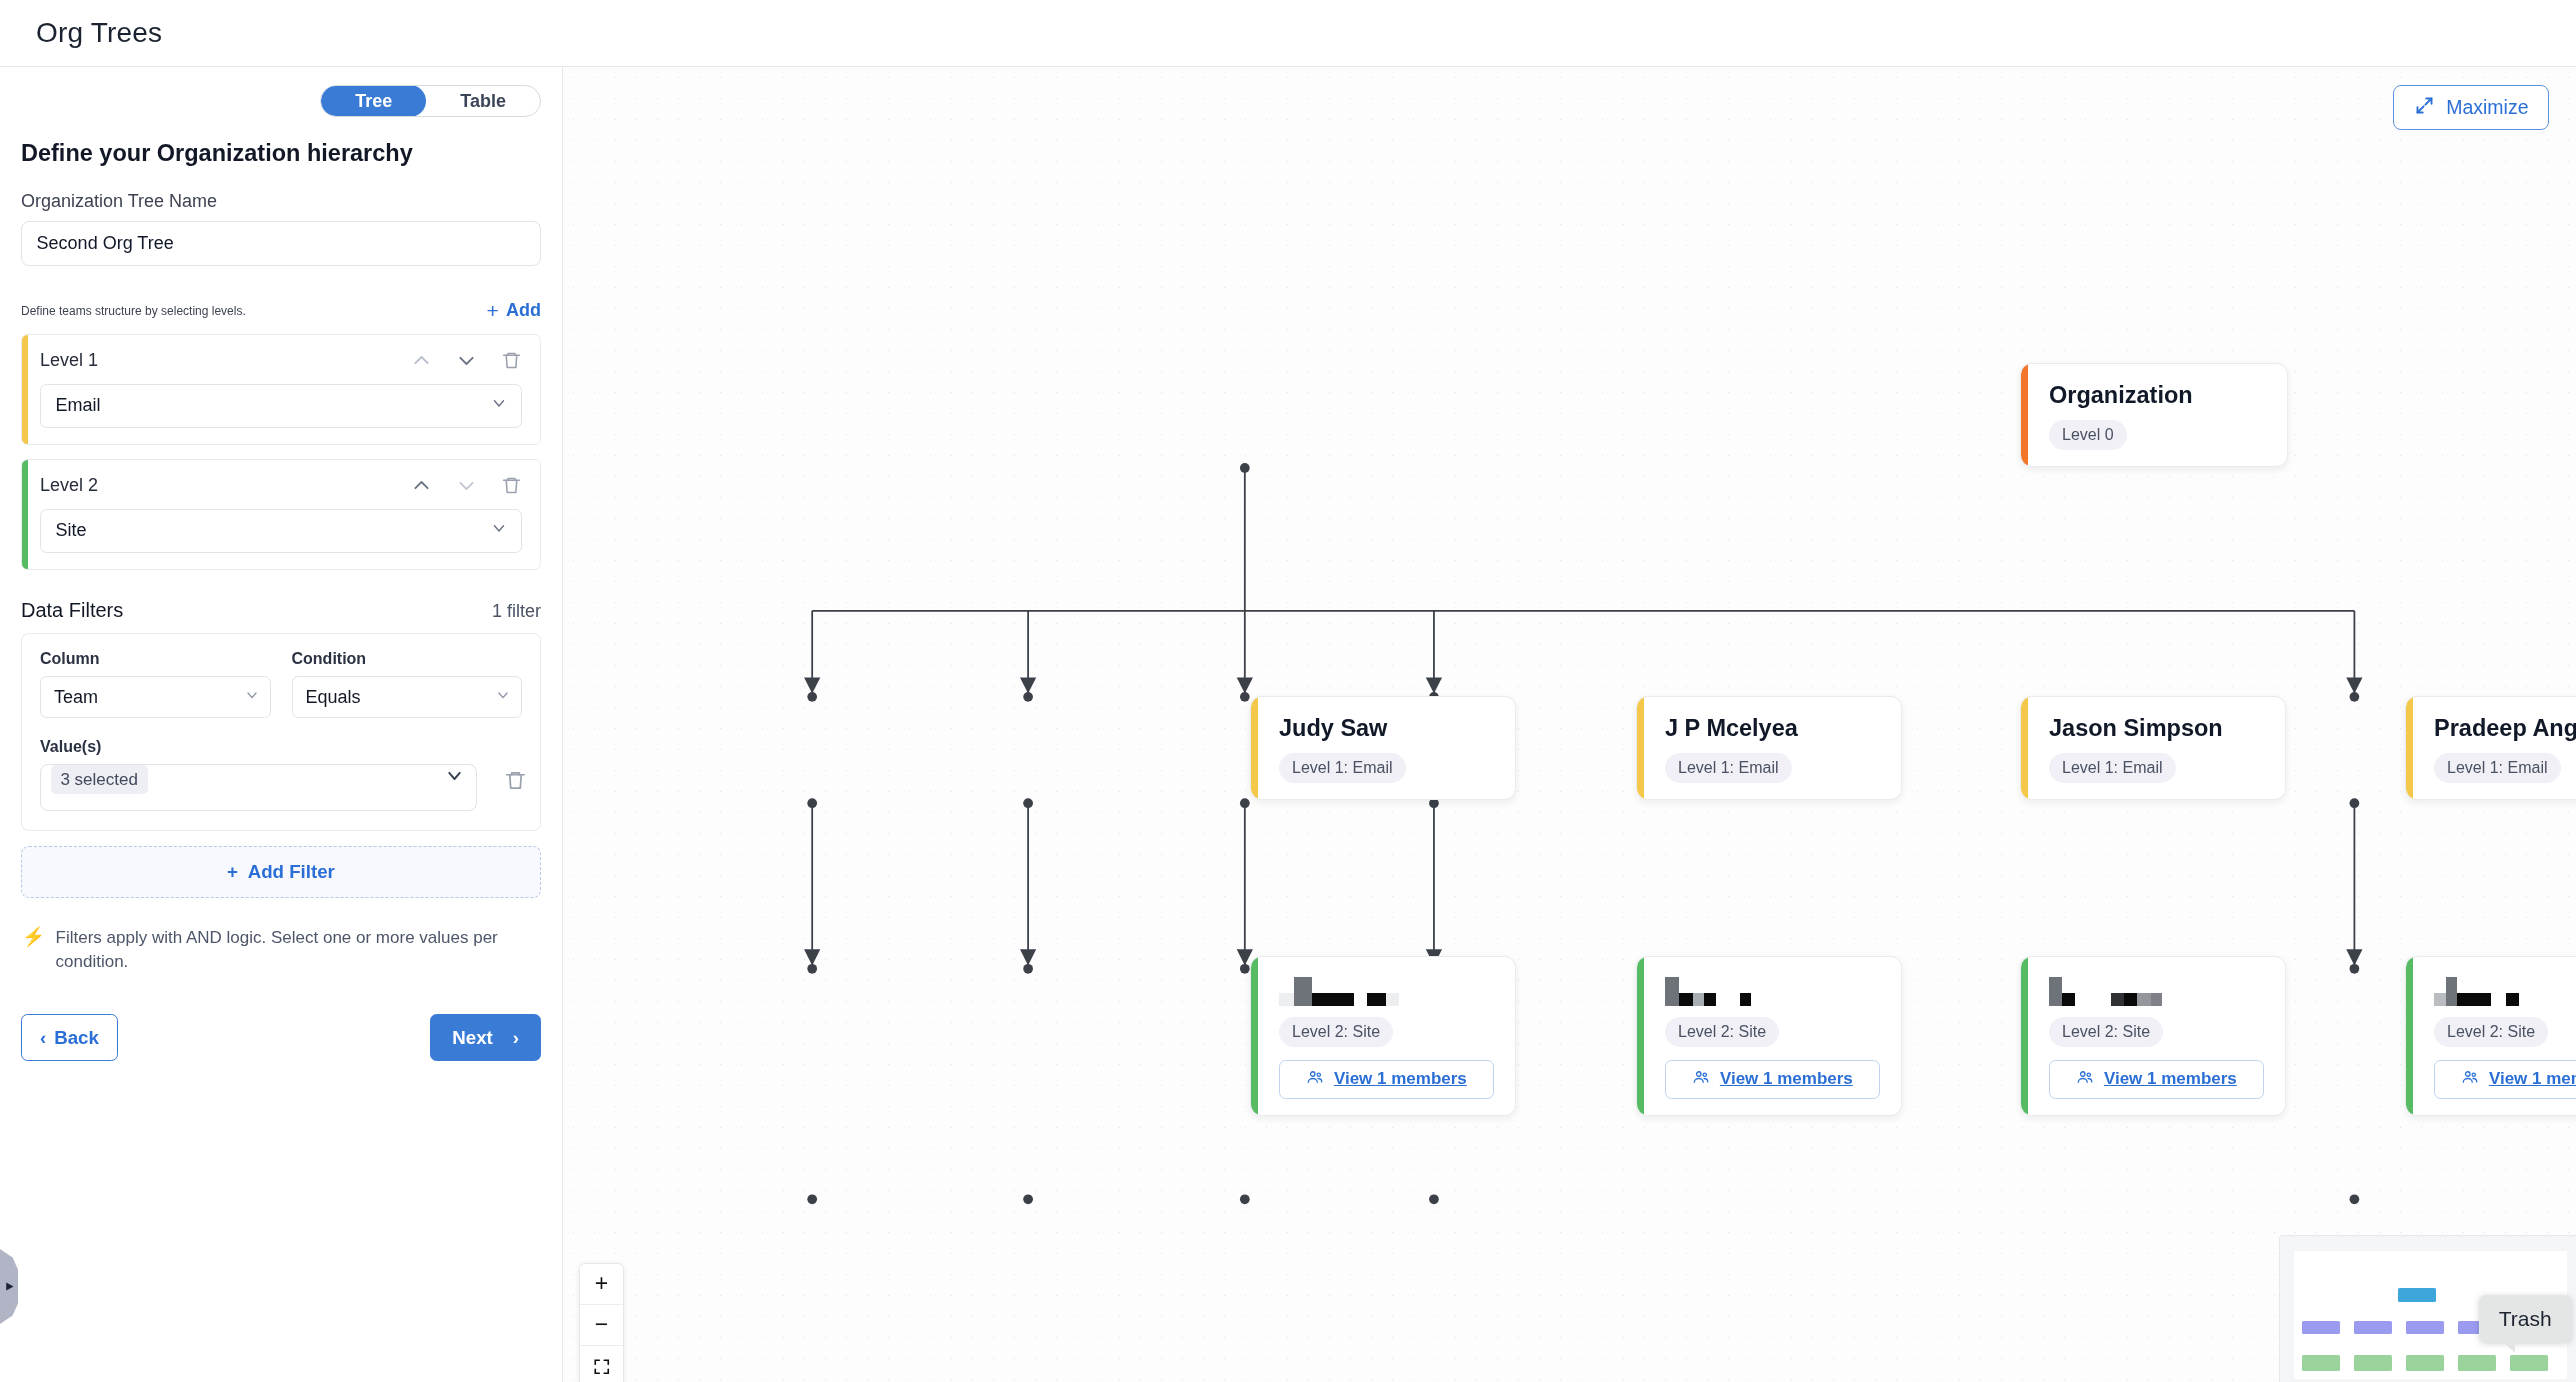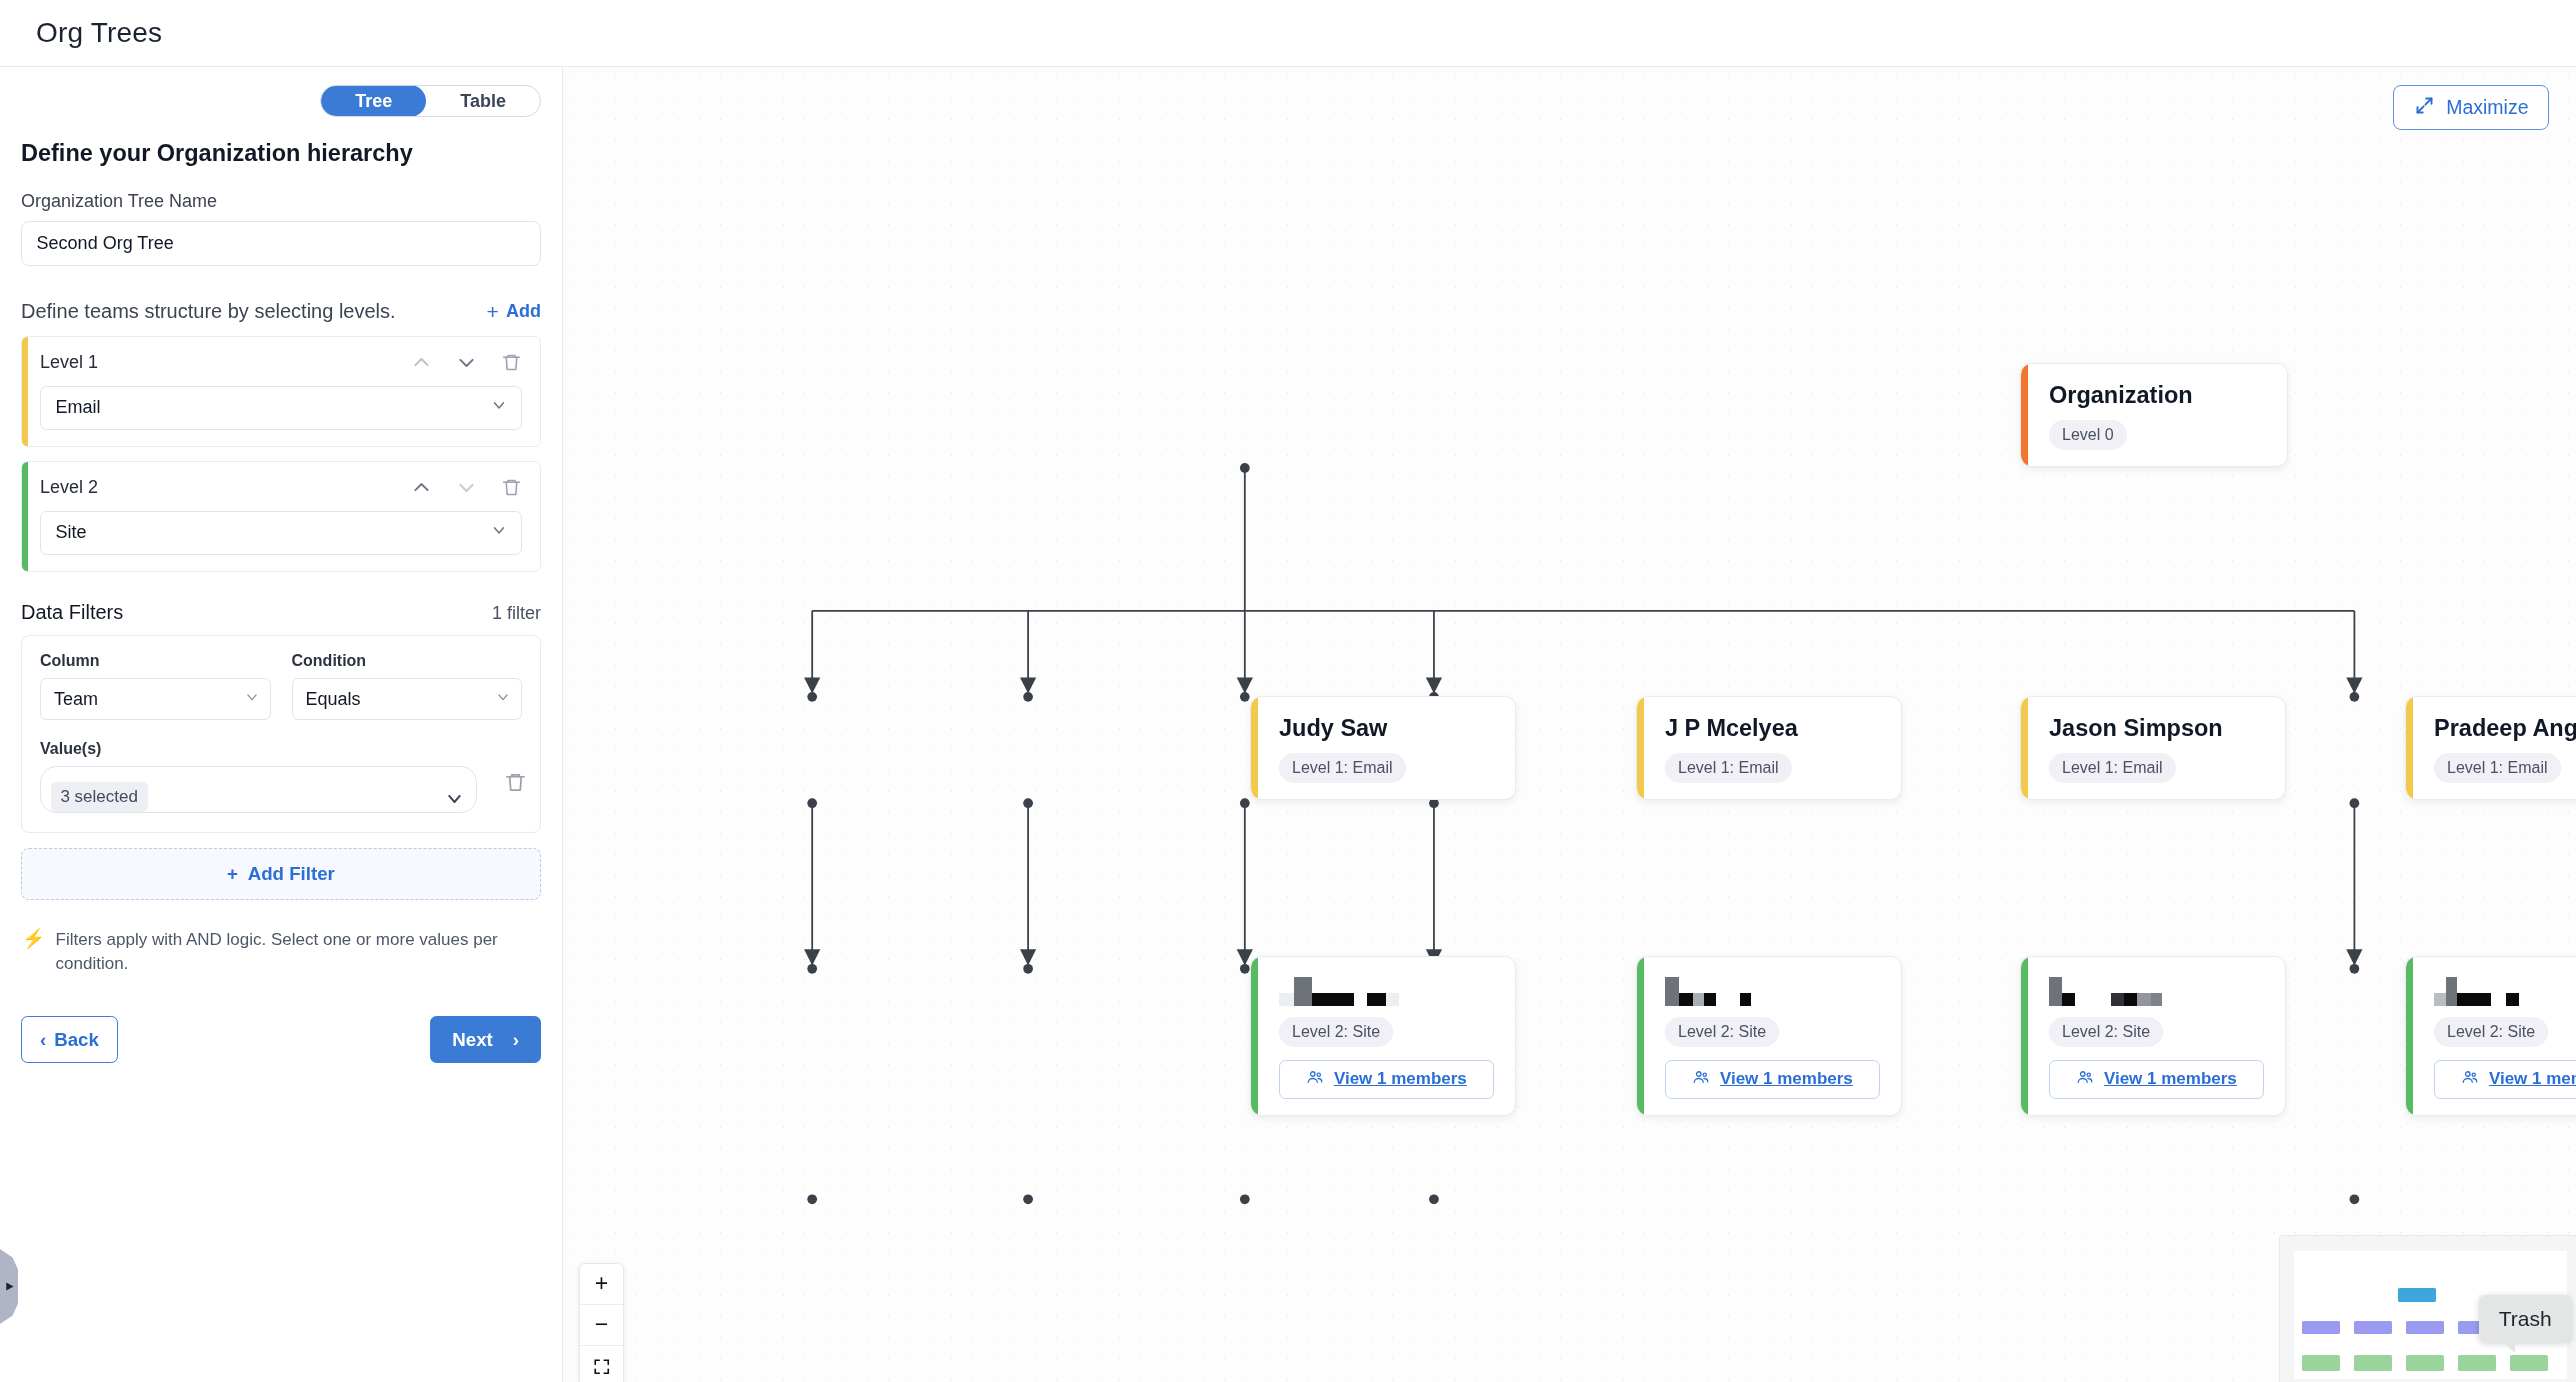--- a/index.html
+++ b/index.html
@@ -69,21 +69,21 @@
     width: 100%; height: 45px;
     border: 0.8px solid #dfe3e9; border-radius: 8px;
     padding: 0 14.6px; font-size: 18px; color: #111827;
     display: flex; align-items: center; background: #fff;
   }
 
   .levels-head {
     display: flex; align-items: center; justify-content: space-between;
     margin: 34px 0 13px 0;
   }
-  .levels-head-text { font-size: 20px; color: #3d4352; }
+  .levels-head-text { font-size: 12px; color: #3d4352; }
   .add-link {
     font-size: 18px; color: #2b6fd6; font-weight: 700;
     display: flex; align-items: center; gap: 7.3px; cursor: pointer;
   }
   .add-plus { font-size: 21px; font-weight: 400; line-height: 1; }
 
   .level-card {
     border: 0.8px solid #e7eaef; border-radius: 6.5px;
     background: #fff; position: relative;
     margin-bottom: 14.6px; padding: 14.6px 18px 16px 18px;
@@ -126,22 +126,22 @@
     height: 42px; border: 0.8px solid #dfe3e9; border-radius: 6.5px;
     display: flex; align-items: center; justify-content: space-between;
     padding: 0 9.7px 0 13px; font-size: 18px; color: #121826; background: #fff;
     cursor: pointer;
   }
   .trash-side {
     position: absolute; right: 13px; top: 135px;
     width: 23px; height: 23px; cursor: pointer;
   }
   .values-select {
-    height: 47px; border: 0.8px solid #dfe3e9; border-radius: 16px;
-    display: flex; align-items: flex-end; justify-content: space-between;
+    height: 47px; border: 0.8px solid #dfe3e9; border-radius: 8px;
+    display: flex; align-items: flex-start; justify-content: space-between;
     padding: 0 11.4px 0 9.7px; background: #fff; cursor: pointer;
   }
   .chip {
     background: #eeeff5; color: #434a5c; border-radius: 4.9px;
     font-size: 17px; padding: 4.9px 9.7px;
   }
   .add-filter {
     margin-top: 14.6px; height: 52px;
     border: 1.6px dashed #b9c8e6; border-radius: 8px;
     background: #f7f9fe; color: #2b6fd6; font-weight: 700; font-size: 18.7px;

